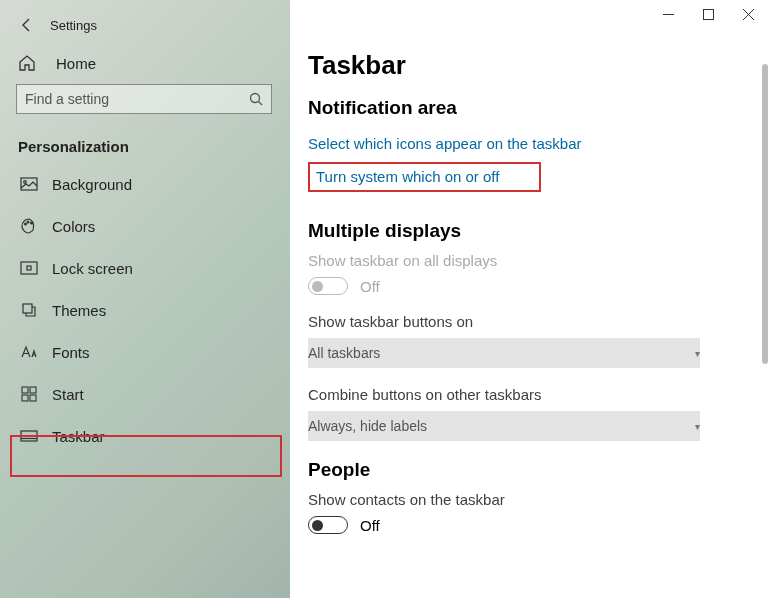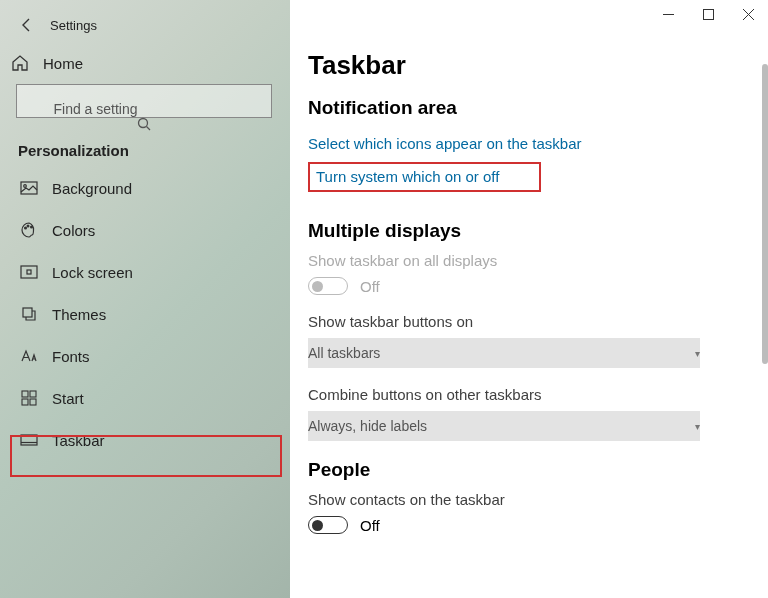--- a/index.html
+++ b/index.html
@@ -7,25 +7,25 @@
 .window { display: flex; width: 768px; height: 460px; }
 .sidebar {
   width: 290px; height: 598px;
   background: linear-gradient(135deg, #d5dbd4 0%, #c5d0c5 30%, #b5c8bc 55%, #aebfb4 80%, #a3b5aa 100%);
   display: flex; flex-direction: column;
   color: #222;
 }
 .titlebar-area { display: flex; align-items: center; gap: 14px; padding: 16px 16px 8px 18px; }
 .back-btn { width: 18px; height: 18px; display: flex; align-items: center; justify-content: center; cursor: pointer; }
 .titlebar-text { font-size: 13px; }
-.home-row { display: flex; align-items: center; gap: 14px; padding: 12px 16px 12px 11px; cursor: pointer; }
+.home-row { display: flex; align-items: center; gap: 20px; padding: 12px 16px 12px 18px; cursor: pointer; }
 .home-row .icon-slot { width: 18px; height: 18px; display: flex; align-items: center; justify-content: center; }
 .home-row .label { font-size: 15px; }
 .search-row { padding: 0 16px 10px 16px; }
-.search-box { width: 256px; height: 30px; background: rgba(255,255,255,0.45); border: 1px solid #888; display: flex; align-items: center; padding: 16px 8px; flex-direction: column; }
+.search-box { width: 256px; height: 30px; background: rgba(255,255,255,0.45); border: 1px solid #888; display: flex; align-items: center; padding: 4px 8px; }
 .search-box input { flex: 1; background: transparent; border: none; outline: none; font-size: 14px; color: #333; }
 .search-box input::placeholder { color: #555; }
 .search-box .search-icon { width: 14px; height: 14px; color: #555; }
 .section-title { padding: 14px 18px 8px 18px; font-weight: 600; font-size: 15px; }
 .nav-list { display: flex; flex-direction: column; }
 .nav-item { display: flex; align-items: center; gap: 14px; padding: 12px 16px 12px 20px; cursor: pointer; font-size: 15px; }
 .nav-item .icon-slot { width: 18px; height: 18px; display: flex; align-items: center; justify-content: center; color: #333; }
 .nav-item .label { color: #222; }
 .highlight-box { border: 2px solid #d03030; position: absolute; pointer-events: none; }
 .content { flex: 1; height: 598px; background: #fff; position: relative; }

